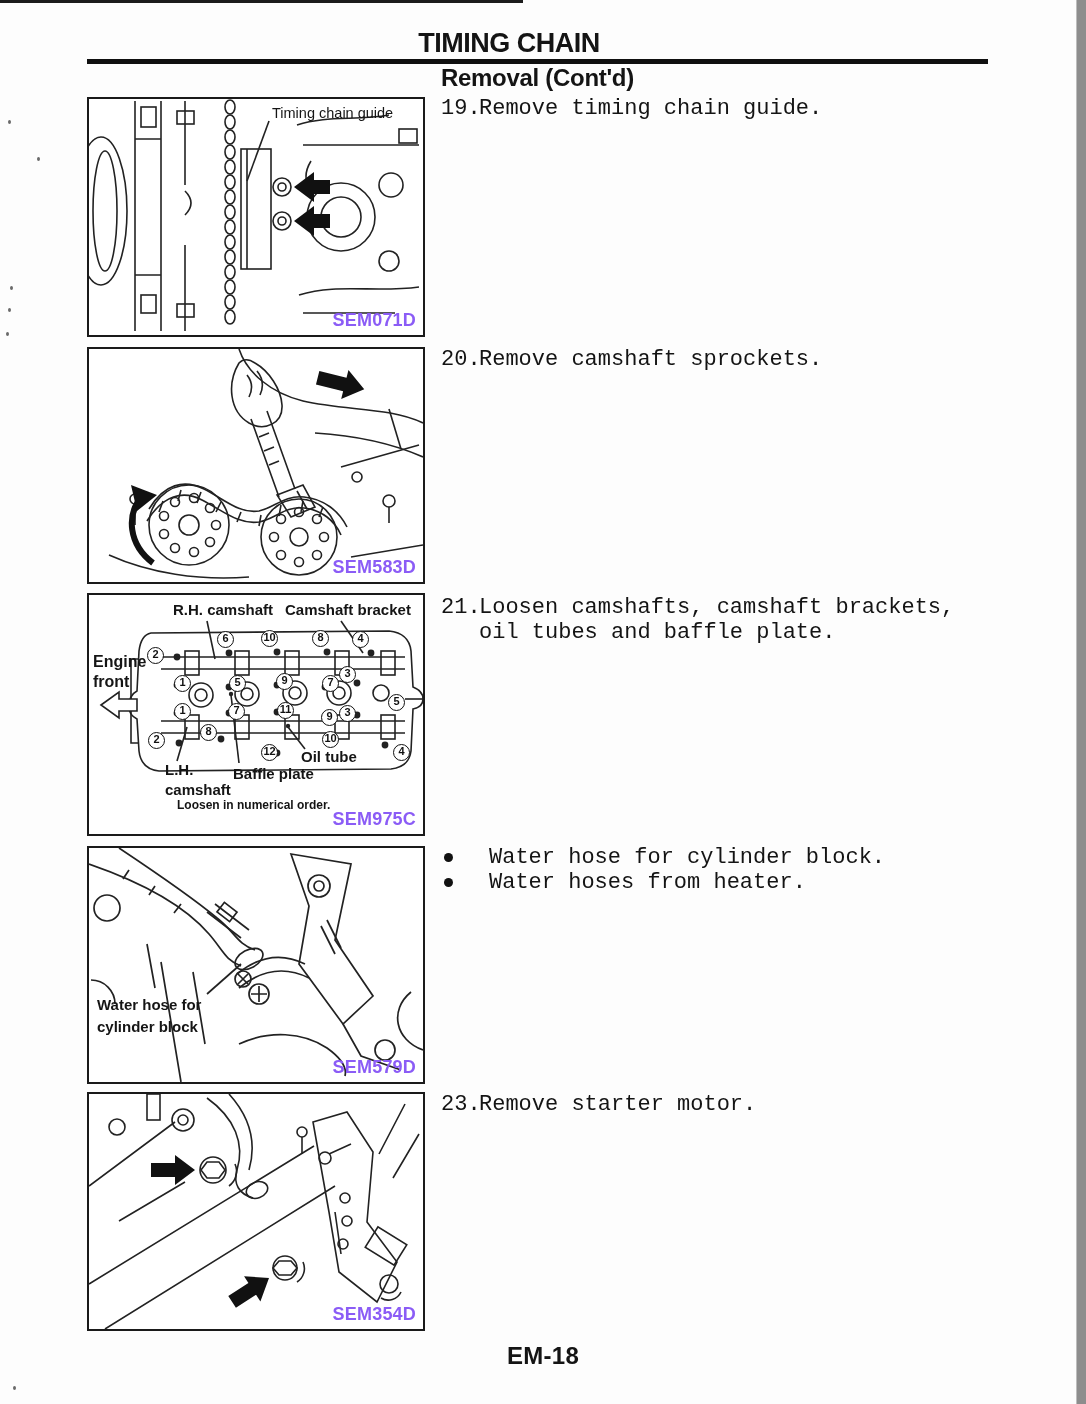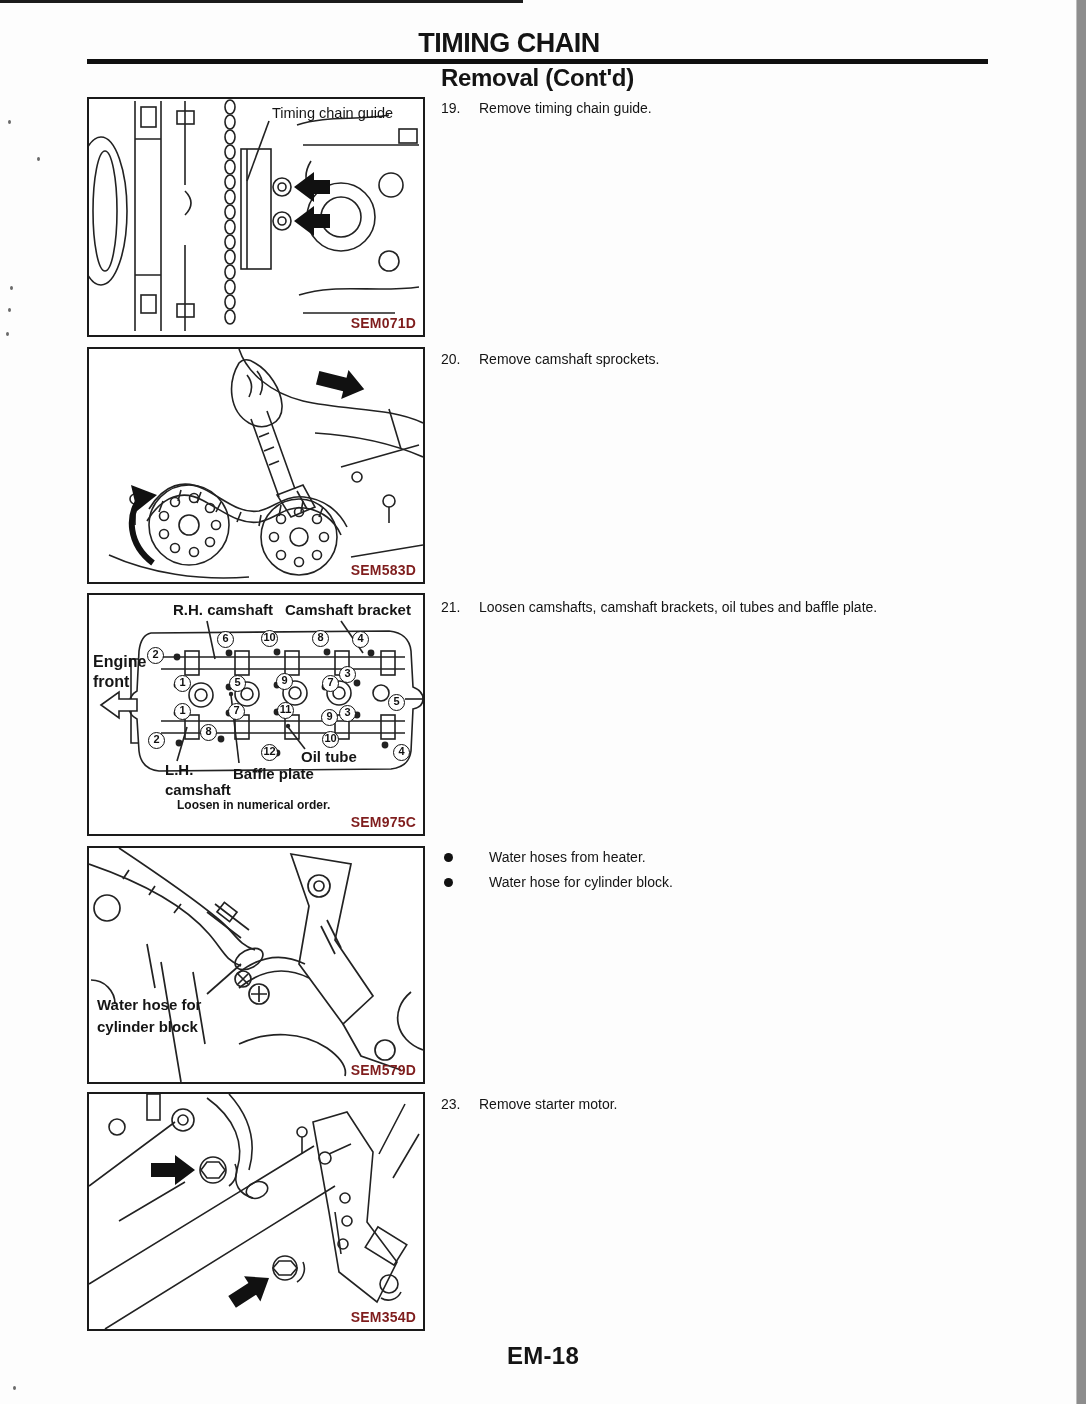--- a/index.html
+++ b/index.html
@@ -11,32 +11,32 @@
   .abs{position:absolute;}
   
   .top-sliver{left:0;top:0;width:523px;height:3px;background:#1c1c1c;}
   .edge-strip{right:0;top:0;width:9px;height:1404px;background:#8d8d8d;border-left:1px solid #bdbdbd;}
   .speckle{width:3px;height:4px;background:#6a6a6a;border-radius:50%;}
   
   .header-title{left:16px;top:28px;width:986px;text-align:center;font-size:27px;font-weight:700;letter-spacing:-0.5px;}
   .header-rule{left:87px;top:59px;width:901px;height:5px;background:#101010;}
   .section-title{left:441px;top:64px;font-size:24px;font-weight:700;letter-spacing:-0.3px;}
   
-  .step{left:441px;width:548px;font-size:14px;line-height:25px;}
+  .step{left:441px;width:548px;font-size:22px;line-height:25px;font-family:Liberation Mono, monospace;}
   .line{display:flex;}
   .num{width:38px;flex:none;}
   .txt{flex:1;}
   .bullet{display:flex;margin-top:0;}
   .bullet .dot{flex:none;width:9px;height:9px;background:#111;border-radius:50%;margin:8px 10px 0 3px;}
   .bullet .txt{flex:none;margin-left:26px;}
   .bullet .txt{margin-left:26px;}
   
   .figbox{left:87px;width:338px;border:2px solid #1a1a1a;background:#fff;box-sizing:border-box;margin:0;}
   .figbox svg{position:absolute;left:0;top:0;}
-  .figcode{position:absolute;right:7px;bottom:4px;font-size:14px;font-weight:700;color:#7f1d1d;letter-spacing:0.2px;}
+  .figcode{position:absolute;right:7px;bottom:4px;font-size:18px;font-weight:700;color:#8b5cf6;letter-spacing:0.2px;}
   .figlabel{position:absolute;font-size:15px;font-weight:700;color:#151515;white-space:nowrap;}
   .figlabel.light{font-weight:400;font-size:14.5px;}
   .badge{
     position:absolute;width:17px;height:17px;box-sizing:border-box;border:1.6px solid #111;border-radius:50%;
     background:#fff;font-size:11px;font-weight:700;text-align:center;line-height:13.5px;color:#111;
   }
   .note{position:absolute;font-size:12px;font-weight:700;}
   .footer{left:0;top:1342px;width:1086px;text-align:center;font-size:24px;font-weight:700;letter-spacing:0.3px;}
 </style>
 </head>
@@ -360,25 +360,25 @@
   <div class="abs step" style="top:595px">
     <div class="line">
       <span class="num">21.</span>
       <span class="txt">Loosen camshafts, camshaft brackets, oil tubes and baffle plate.</span>
     </div>
   </div>
 
   <div class="abs step" style="top:845px">
     <div class="bullet">
       <span class="dot"></span>
-      <span class="txt">Water hoses from heater.</span>
+      <span class="txt">Water hose for cylinder block.</span>
     </div>
     <div class="bullet">
       <span class="dot"></span>
-      <span class="txt">Water hose for cylinder block.</span>
+      <span class="txt">Water hoses from heater.</span>
     </div>
   </div>
 
   <div class="abs step" style="top:1092px">
     <div class="line">
       <span class="num">23.</span>
       <span class="txt">Remove starter motor.</span>
     </div>
   </div>
 

